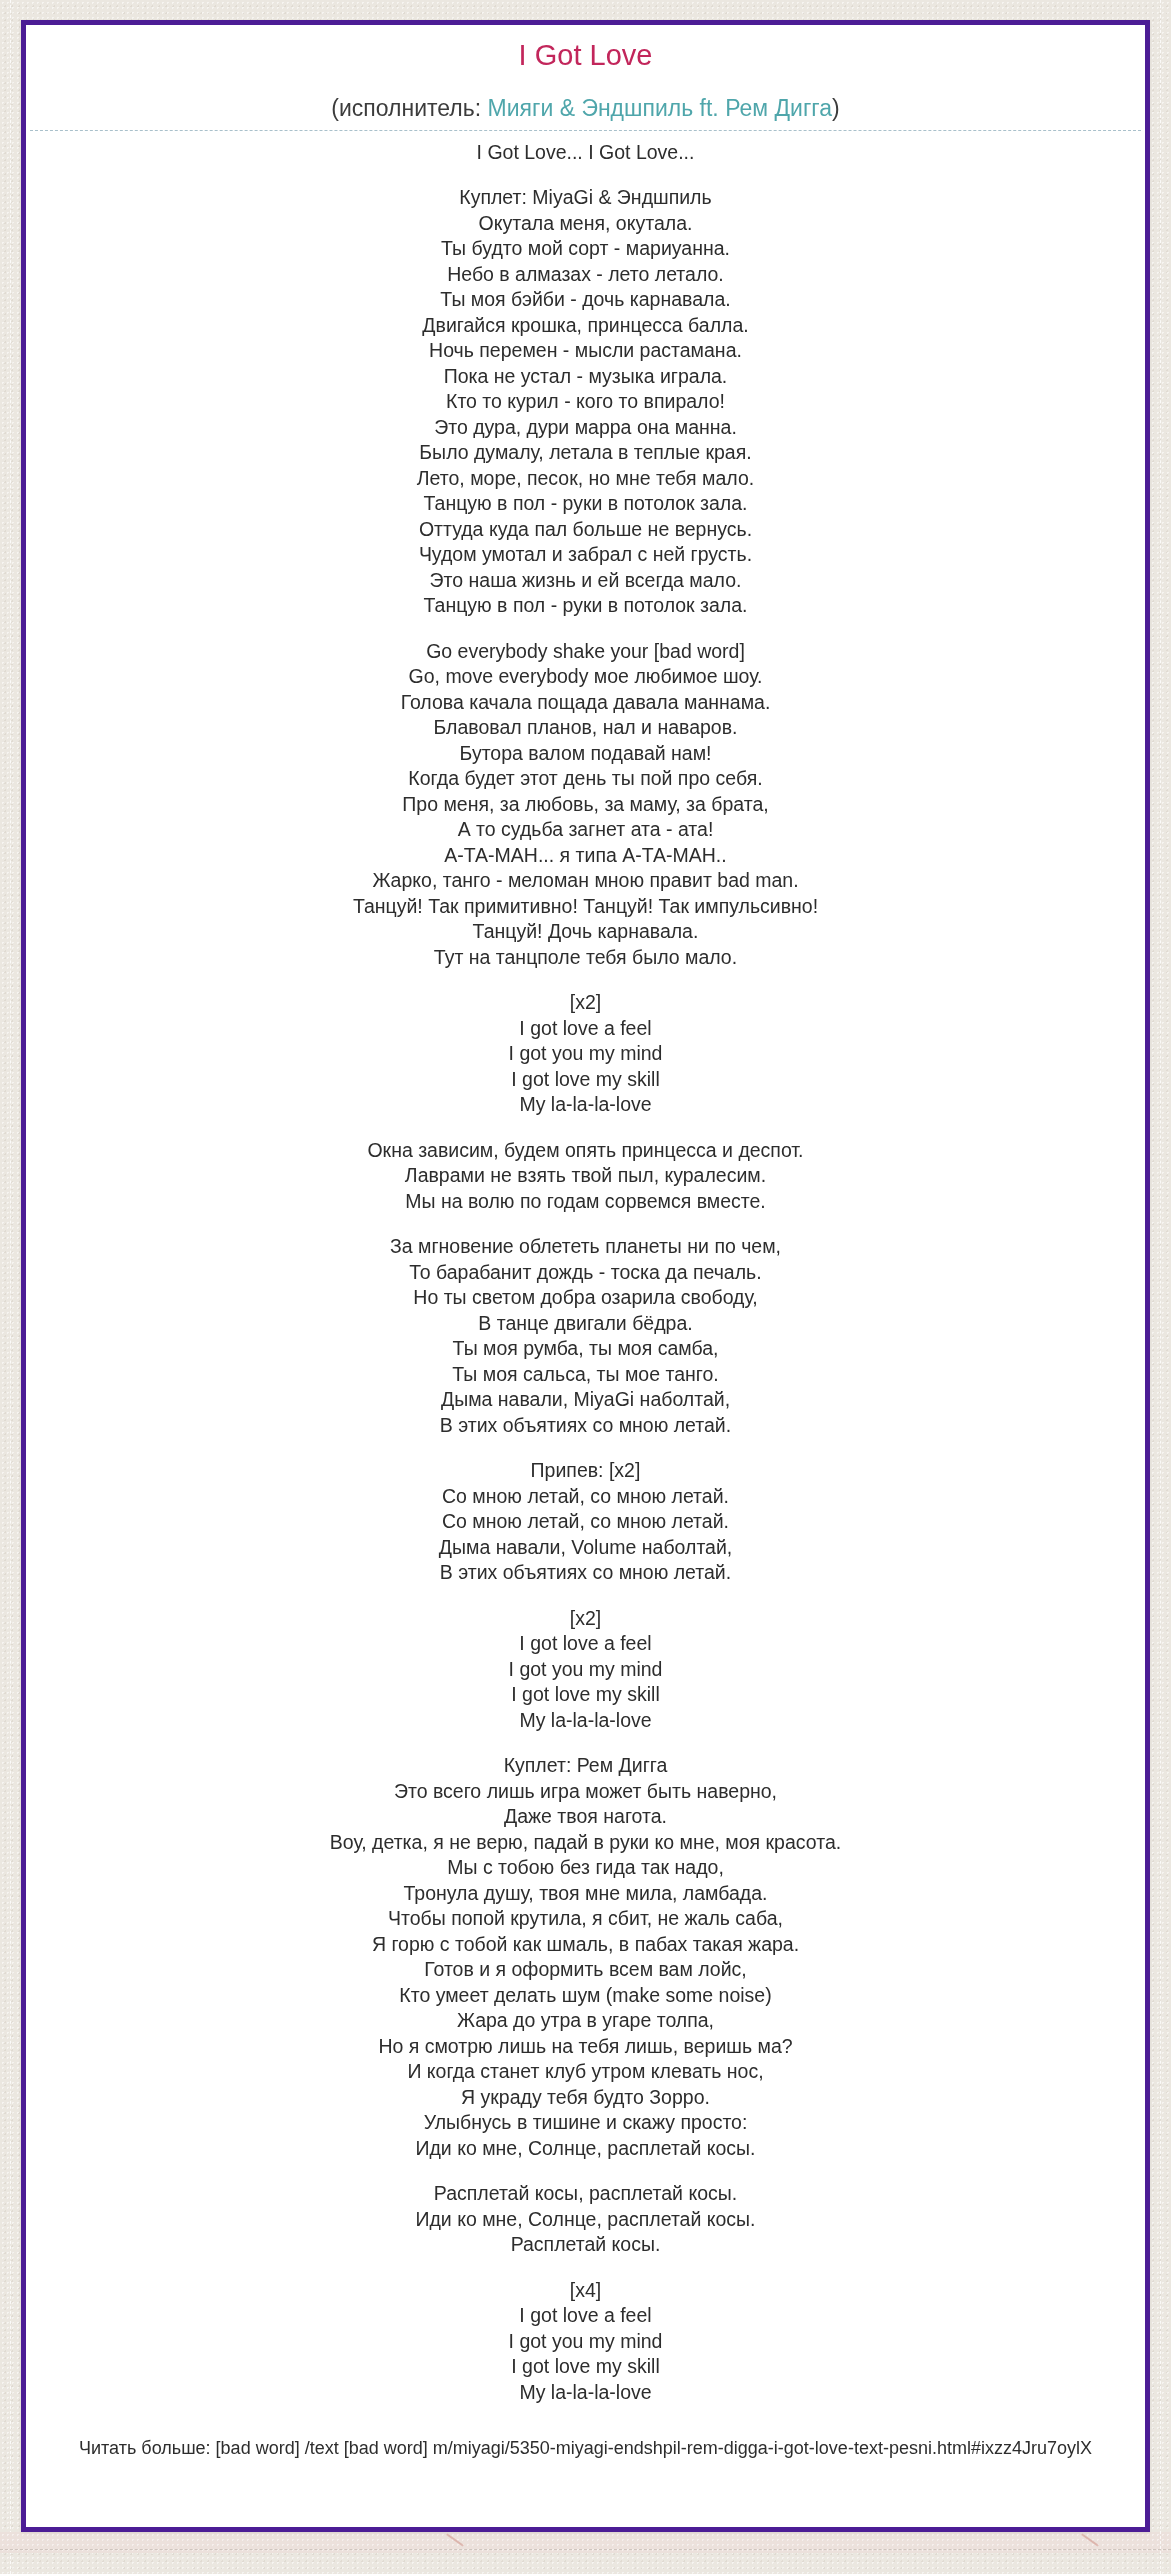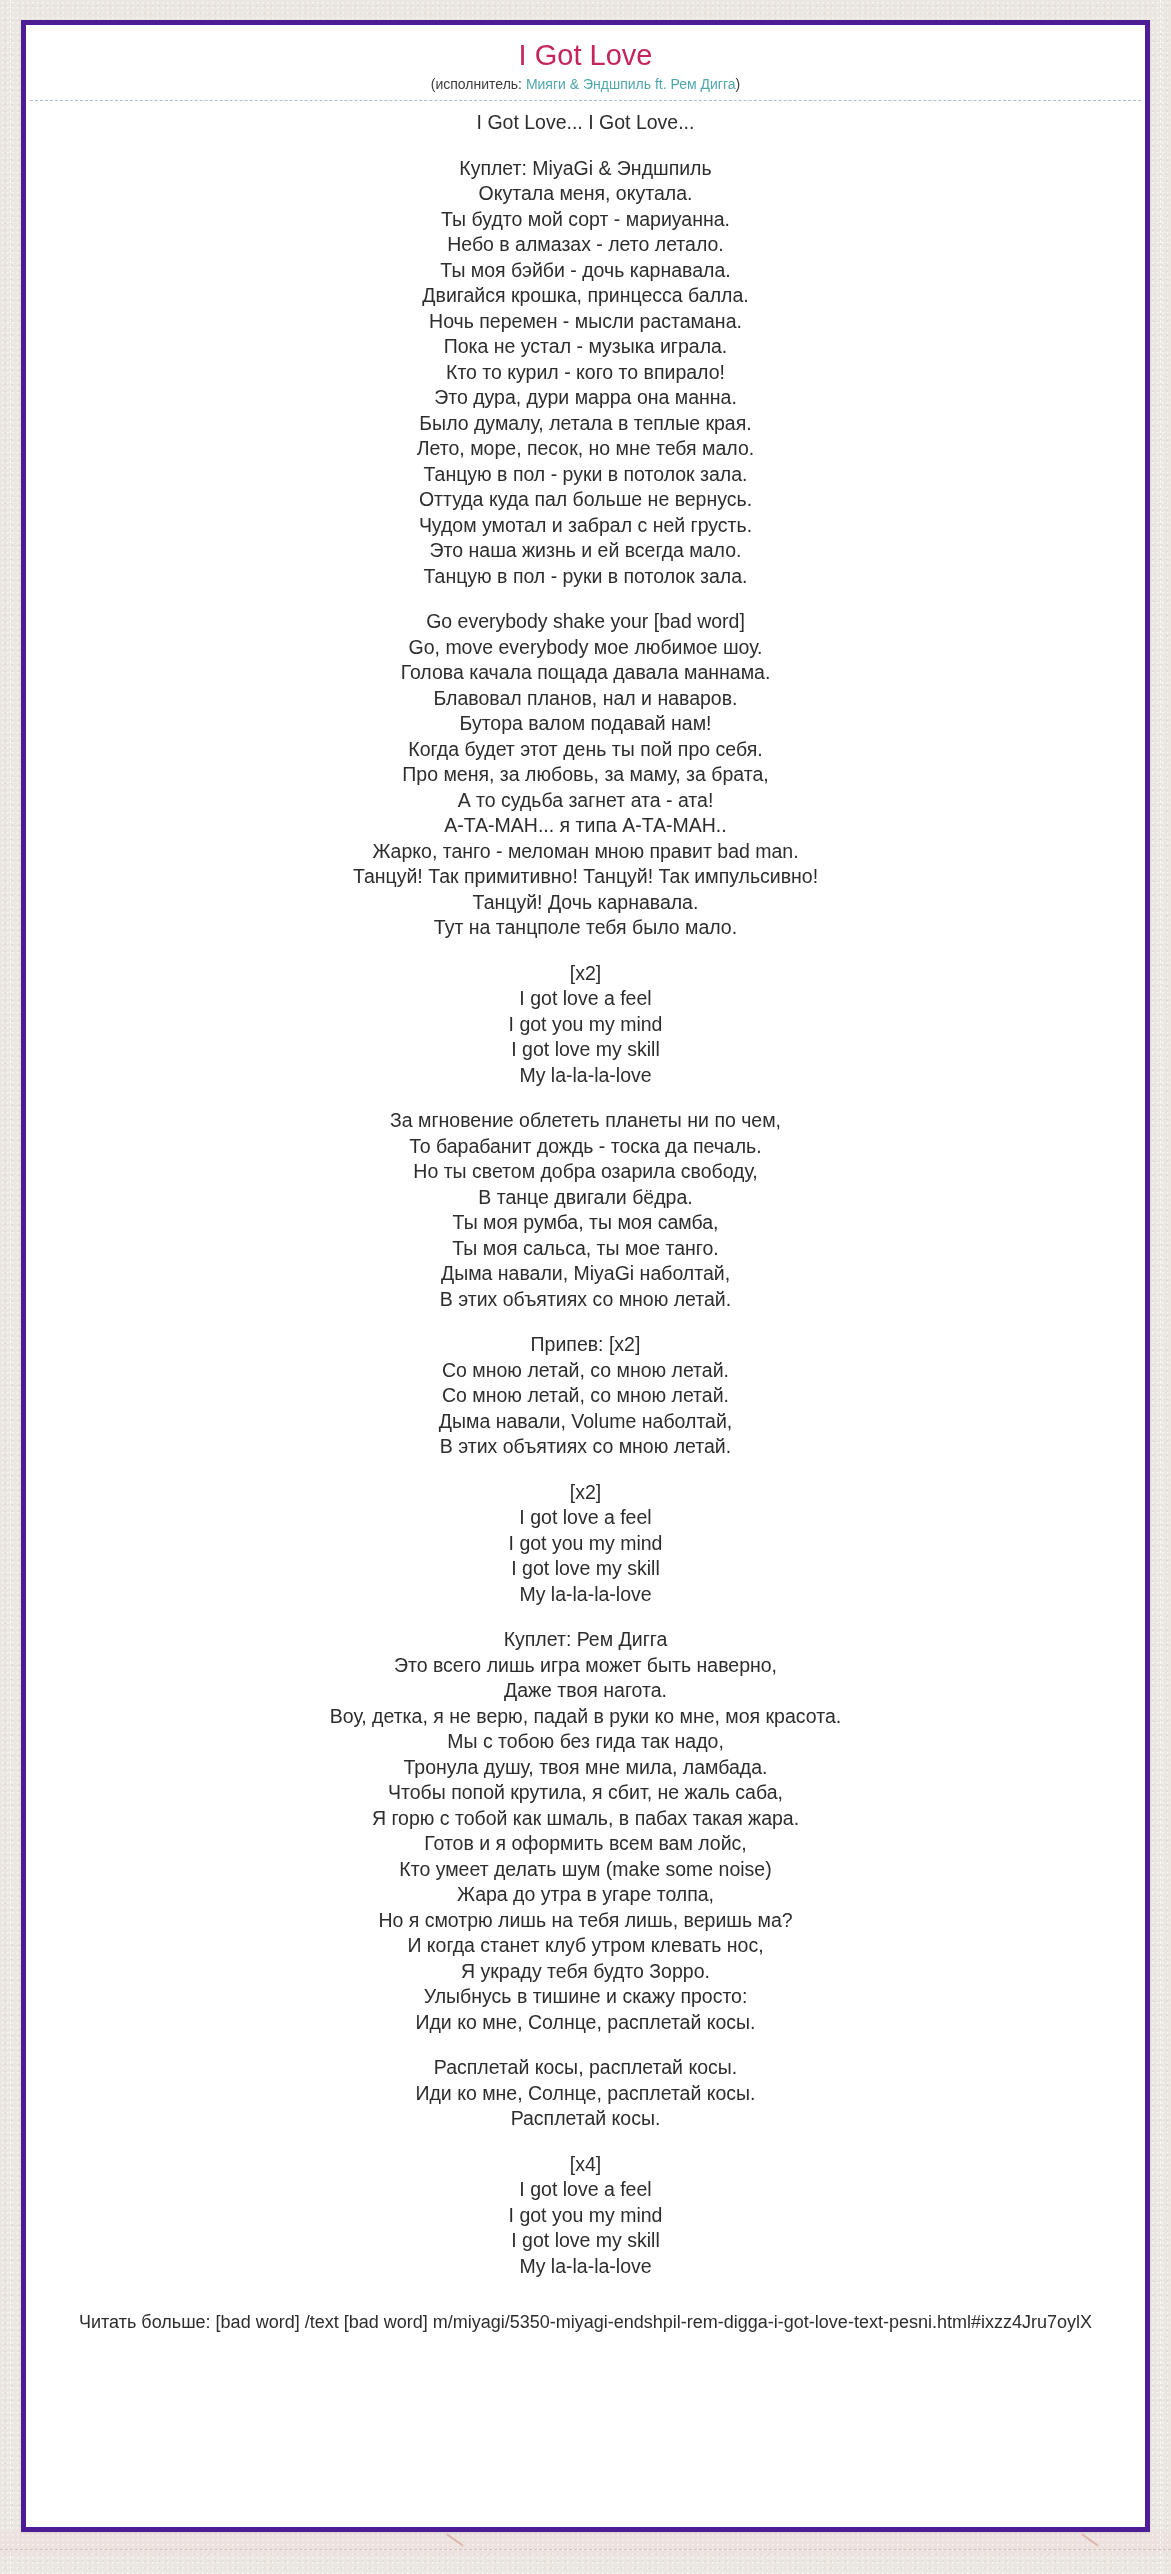--- a/index.html
+++ b/index.html
@@ -48,22 +48,22 @@
   }
 
   .song-title{
     font-size:29px;
     font-weight:normal;
     color:var(--color-title);
     padding:0 16px;
     line-height:1.15;
   }
   .artist-line{
-    margin-top:4px;
-    font-size:14px;
+    margin-top:23px;
+    font-size:23px;
     color:#3c3c3c;
     padding:0 16px;
     line-height:1.2;
   }
   .artist-link{
     color:var(--color-artist-link);
     text-decoration:none;
     cursor:pointer;
   }
   .separator{
@@ -157,20 +157,23 @@
 А-ТА-МАН... я типа А-ТА-МАН..
 Жарко, танго - меломан мною правит bad man.
 Танцуй! Так примитивно! Танцуй! Так импульсивно!
 Танцуй! Дочь карнавала.
 Тут на танцполе тебя было мало.</p>
       <p class="stanza">[x2]
 I got love a feel
 I got you my mind
 I got love my skill
 My la-la-la-love</p>
+      <p class="stanza">Окна зависим, будем опять принцесса и деспот.
+Лаврами не взять твой пыл, куралесим.
+Мы на волю по годам сорвемся вместе.</p>
       <p class="stanza">За мгновение облететь планеты ни по чем,
 То барабанит дождь - тоска да печаль.
 Но ты светом добра озарила свободу,
 В танце двигали бёдра.
 Ты моя румба, ты моя самба,
 Ты моя сальса, ты мое танго.
 Дыма навали, MiyaGi наболтай,
 В этих объятиях со мною летай.</p>
       <p class="stanza">Припев: [x2]
 Со мною летай, со мною летай.

